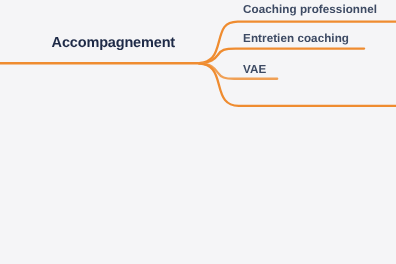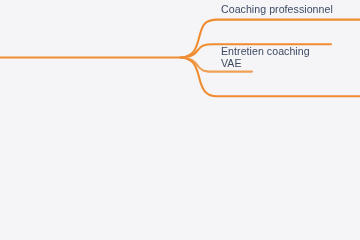--- a/index.html
+++ b/index.html
@@ -36,27 +36,27 @@
     font-size: 13.2px;
     font-weight: bold;
     letter-spacing: -0.15px;
     color: #1e2a47;
     white-space: nowrap;
   }
   .leaf-label {
     position: absolute;
     left: 221px;
     font-size: 10.6px;
-    font-weight: normal;
+    font-weight: bold;
     color: #3d4a63;
     white-space: nowrap;
     letter-spacing: 0.05px;
   }
   .leaf-1 { top: 3px; }
-  .leaf-2 { top: 29px; margin-top: 16px; }
+  .leaf-2 { top: 29px; }
   .leaf-3 { top: 57px; }
   .leaf-4 { top: 81px; }
 </style>
 </head>
 <body>
 
 <div id="mindmap">
 
   <svg class="branches" viewBox="0 0 360 103">
 
@@ -64,20 +64,21 @@
 
     <path d="M 181 57.5 C 193 56.5 196 50 199 38 C 202 26 204 20 216 19.6 L 360 19.6" fill="none" stroke="#ef8c30" stroke-width="2.1" stroke-linecap="round"></path>
 
     <path d="M 181 57.5 C 192 57 195 54 198 50 C 201 45.5 204 44.2 214 44.2 L 331 44.2" fill="none" stroke="#ef8c30" stroke-width="2.1" stroke-linecap="round"></path>
 
     <path d="M 181 57.5 C 192 58 195 62 198 66 C 201 70.3 204 71.6 213 71.6 L 252 71.6" fill="none" stroke="#f0a055" stroke-width="2.1" stroke-linecap="round"></path>
 
     <path d="M 181 57.5 C 193 58.5 196 65 199 77 C 202 89 205 96 217 96.3 L 360 96.3" fill="none" stroke="#ef8c30" stroke-width="2.1" stroke-linecap="round"></path>
   </svg>
 
+  <div class="root-label">Accompagnement</div>
 
   <div class="leaf-label leaf-1">Coaching professionnel</div>
 
   <div class="leaf-label leaf-2">Entretien coaching</div>
 
   <div class="leaf-label leaf-3">VAE</div>
 
 
 </div>
 

